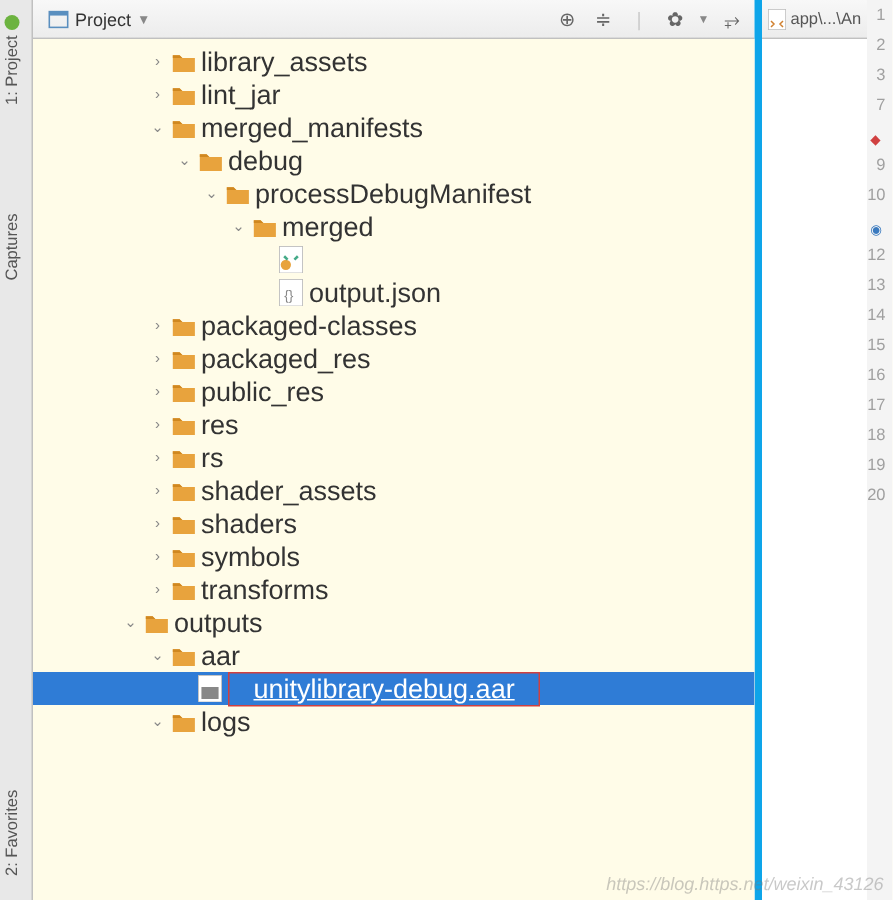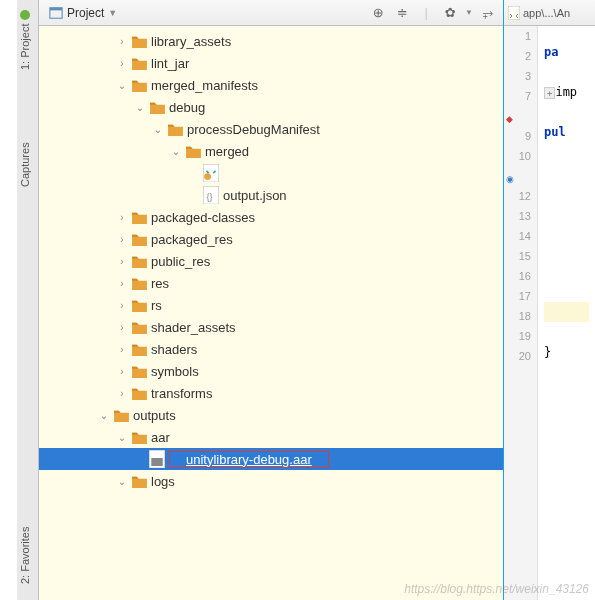--- a/index.html
+++ b/index.html
@@ -1,17 +1,17 @@
 <!DOCTYPE html>
 <html><head>
 <meta charset="utf-8">
 <style>
 * { box-sizing: border-box; margin: 0; padding: 0; }
 body { font-family: "Segoe UI", Arial, sans-serif; font-size: 12px; background: #fff; overflow: hidden; width: 595px; height: 600px; position: relative; }
-.container { display: flex; height: 100%; margin-left: 17px; }
+.container { display: flex; height: 100%; }
 .side-tabs-left { width: 22px; background: #e8e8e8; border-right: 1px solid #c0c0c0; position: relative; }
 .side-tab { position: absolute; left: 0; width: 22px; writing-mode: vertical-rl; transform: rotate(180deg); font-size: 11px; padding: 8px 2px; color: #555; cursor: pointer; text-align: center; }
 .side-tab.t1 { top: 0; height: 80px; }
 .side-tab.t1::after { content: ""; display: inline-block; width: 10px; height: 10px; background: #6cb33f; border-radius: 50%; margin-top: 4px; }
 .side-tab.t2 { top: 120px; height: 90px; }
 .side-tab.t3 { bottom: 0; height: 90px; }
 .main { flex: 1; display: flex; flex-direction: column; }
 .toolbar { height: 26px; background: linear-gradient(#f8f8f8,#ececec); border-bottom: 1px solid #c0c0c0; display: flex; align-items: center; padding: 0 6px; gap: 6px; }
 .project-btn { display: flex; align-items: center; gap: 4px; font-size: 12px; color: #333; cursor: pointer; padding: 2px 4px; }
 .project-btn svg { width: 14px; height: 14px; }
@@ -20,23 +20,23 @@
 .tree-area { flex: 1; background: #fffce8; overflow: hidden; position: relative; }
 .tree { padding: 4px 0; }
 .row { display: flex; align-items: center; height: 22px; white-space: nowrap; }
 .row.selected { background: #2f7cd6; color: #fff; }
 .row.selected .label { color: #fff; }
 .ind { display: inline-block; }
 .arrow { width: 14px; height: 14px; display: inline-flex; align-items: center; justify-content: center; color: #888; font-size: 10px; margin-right: 2px; cursor: pointer; }
 .arrow.blank { visibility: hidden; }
 .icon { width: 16px; height: 16px; display: inline-flex; align-items: center; justify-content: center; margin-right: 4px; }
 .folder svg { width: 15px; height: 13px; fill: #e8a33d; }
-.label { color: #333; font-size: 13px; }
+.label { color: #333; font-size: 18px; }
 .highlight-box { border: 1px solid #d04040; }
-.editor-pane { width: 92px; background: #fff; border-left: 1px solid #0ea5e9; display: flex; flex-direction: column; }
+.editor-pane { width: 92px; background: #fff; border-left: 5px solid #0ea5e9; display: flex; }
 .editor-tabs { height: 26px; background: linear-gradient(#f8f8f8,#ececec); border-bottom: 1px solid #c0c0c0; display: flex; align-items: center; font-size: 11px; padding: 0 4px; overflow: hidden; }
 .editor-tab { display: flex; align-items: center; gap: 3px; color: #555; white-space: nowrap; }
 .editor-body { flex: 1; display: flex; overflow: hidden; }
 .gutter { width: 34px; background: #f4f4f4; border-right: 1px solid #e0e0e0; padding-top: 4px; font-size: 11px; color: #a0a0a0; text-align: right; }
 .gutter div { height: 20px; padding-right: 6px; position: relative; }
 .ln-marker { position: absolute; left: 2px; top: 4px; font-size: 9px; }
 .code { flex: 1; padding: 16px 6px; font-family: Consolas, monospace; font-size: 12px; line-height: 20px; }
 .code .kw { color: #0033b3; font-weight: bold; }
 .code .plus { color: #777; background: #eee; border: 1px solid #ccc; font-size: 9px; padding: 0 2px; }
 .code .line { height: 20px; }

